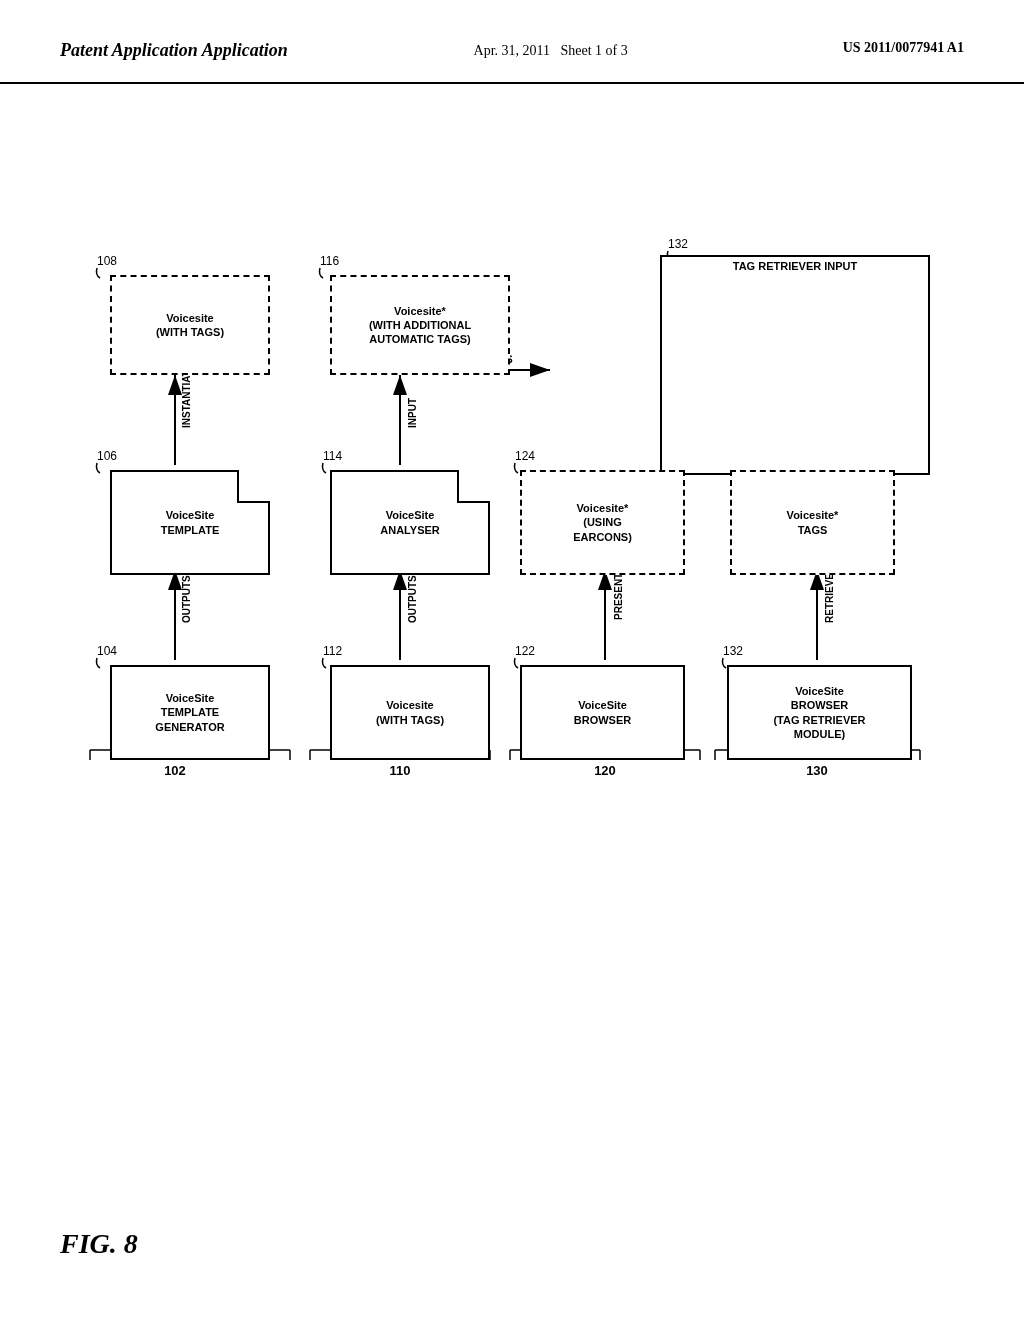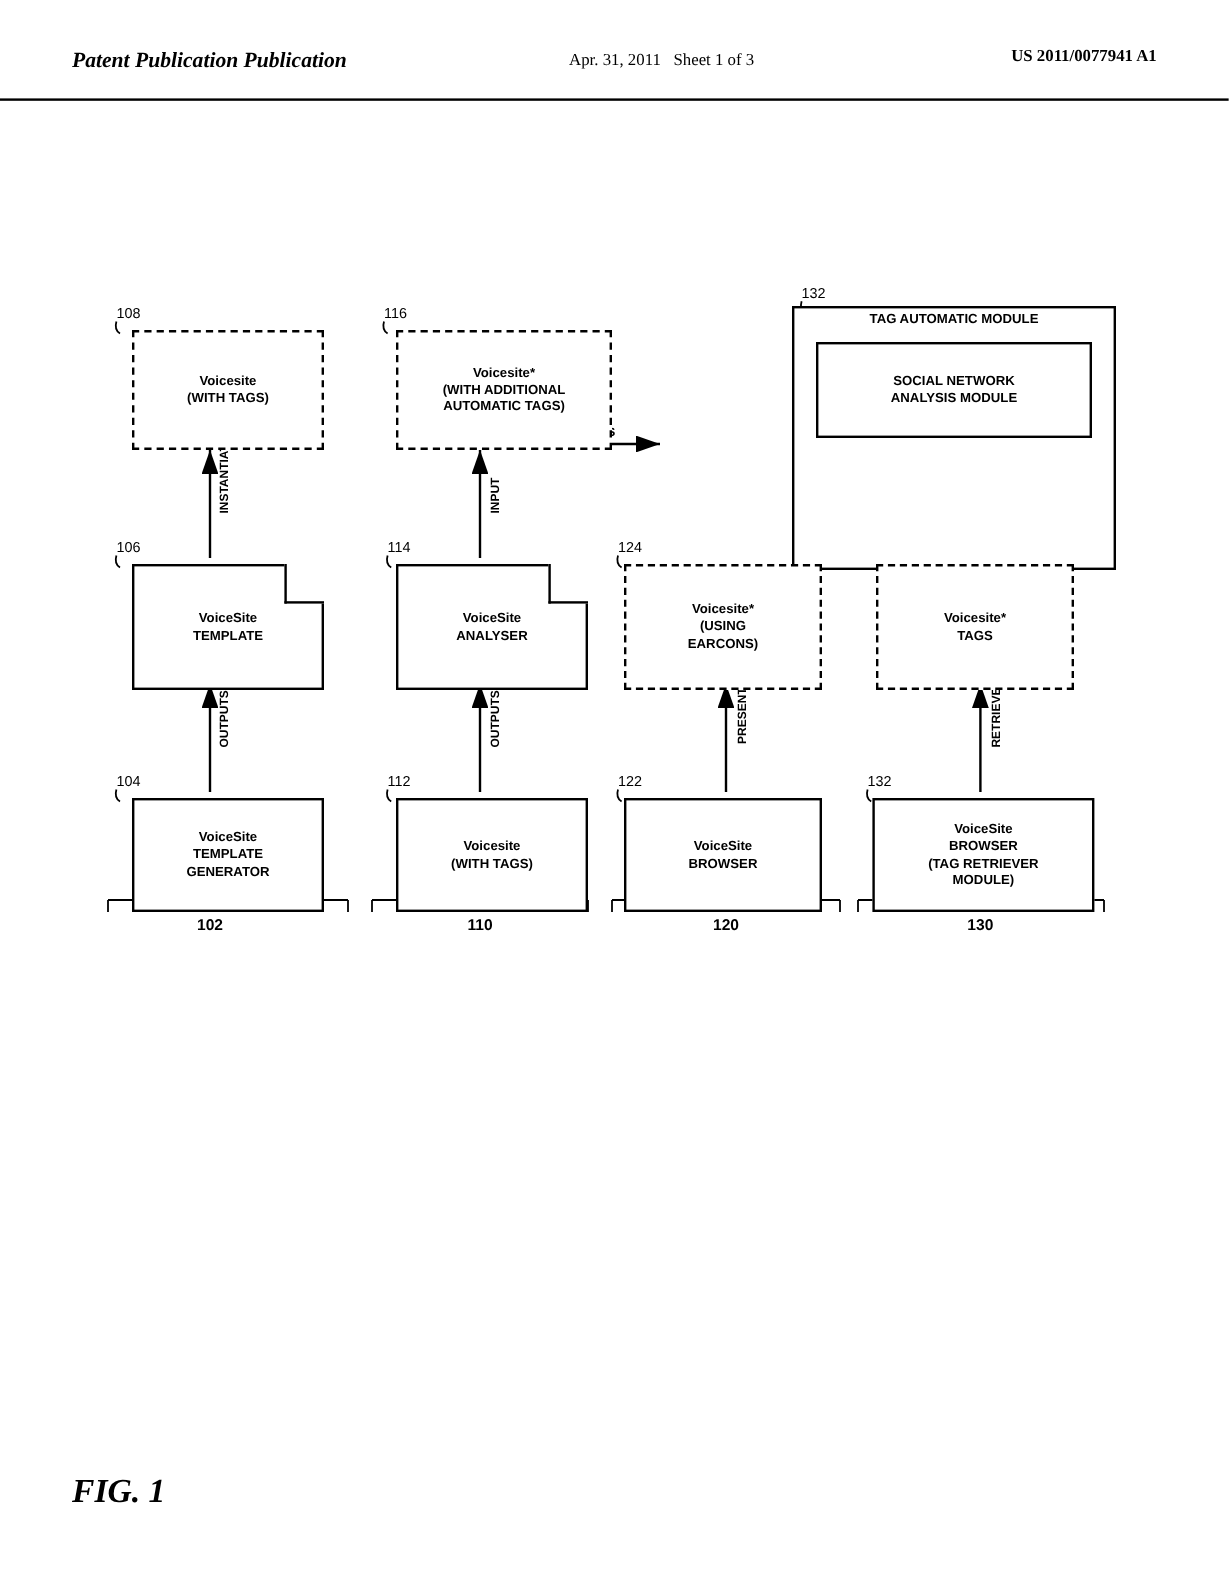--- a/index.html
+++ b/index.html
@@ -84,21 +84,21 @@
       left: 60px;
       font-size: 28px;
       font-weight: bold;
       font-style: italic;
     }
   </style>
 </head>
 <body>
 
 <div class="page-header">
-  <div class="header-left">Patent Publication Publication</div>
+  <div class="header-left">Patent Application Application</div>
   <div class="header-center">
     <span>Apr. 31, 2011</span>&nbsp;&nbsp;&nbsp;<span>Sheet 1 of 3</span>
   </div>
   <div class="header-right">US 2011/0077941 A1</div>
 </div>
 
 <div class="diagram-area">
 
   <svg class="arrows">
 
@@ -194,25 +194,22 @@
   <div class="box box-dashed" style="left:50px; top:145px; width:160px; height:100px;">
     <span>Voicesite<br>(WITH TAGS)</span>
   </div>
 
   <div class="box box-dashed" style="left:270px; top:145px; width:180px; height:100px;">
     <span>Voicesite*<br>(WITH ADDITIONAL<br>AUTOMATIC TAGS)</span>
   </div>
 
   <div class="box" style="left:600px; top:125px; width:270px; height:220px; font-size:12px;">
   </div>
-  <div style="position:absolute; left:605px; top:130px; font-size:11px; font-family:Arial; font-weight:bold; text-align:center; width:260px;">TAG AUTOMATIC MODULE</div>
-
-  <div class="box" style="left:620px; top:155px; width:230px; height:80px; font-size:11px;">
-    <span>SOCIAL NETWORK<br>ANALYSIS MODULE</span>
-  </div>
+  <div style="position:absolute; left:605px; top:130px; font-size:11px; font-family:Arial; font-weight:bold; text-align:center; width:260px;">TAG RETRIEVER INPUT</div>
+
 
   <div class="box" style="left:50px; top:340px; width:160px; height:105px;">
     <span>VoiceSite<br>TEMPLATE</span>
   </div>
 
   <div style="position:absolute; left:177px; top:340px; width:33px; height:33px; background:#fff; border-bottom:2px solid #000; border-left:2px solid #000; transform:rotate(0deg);"></div>
 
   <div class="box" style="left:270px; top:340px; width:160px; height:105px;">
     <span>VoiceSite<br>ANALYSER</span>
   </div>
@@ -237,13 +234,13 @@
   <div class="box" style="left:460px; top:535px; width:165px; height:95px;">
     <span>VoiceSite<br>BROWSER</span>
   </div>
 
   <div class="box" style="left:667px; top:535px; width:185px; height:95px;">
     <span>VoiceSite<br>BROWSER<br>(TAG RETRIEVER<br>MODULE)</span>
   </div>
 
 </div>
 
-<div class="fig-label">FIG.  1</div>
+<div class="fig-label">FIG.  8</div>
 
 </body></html>

